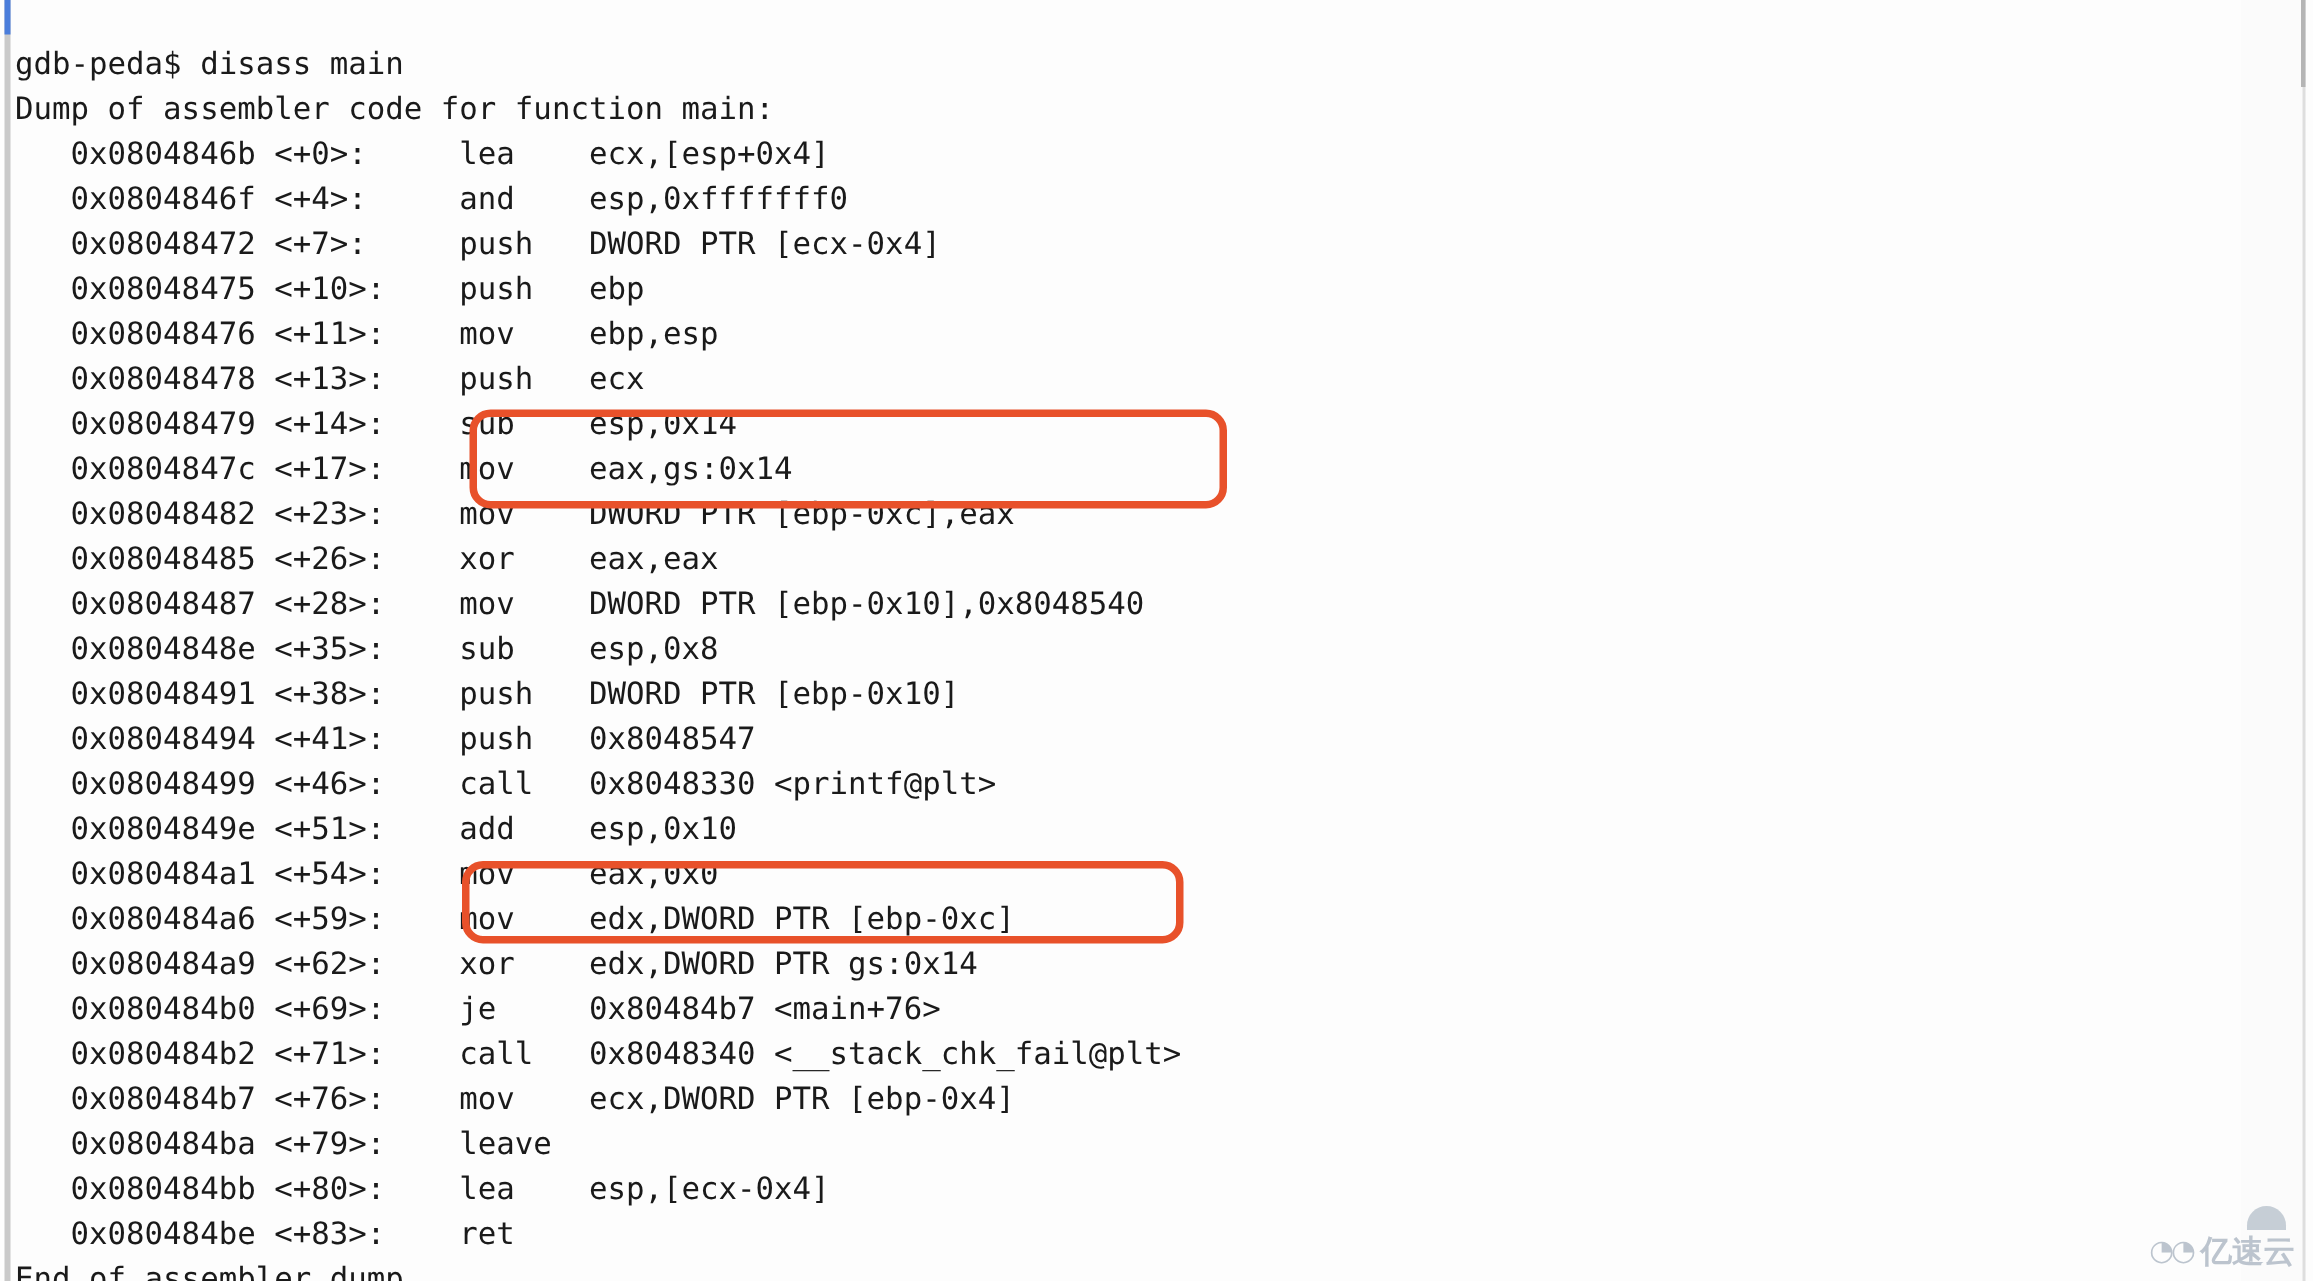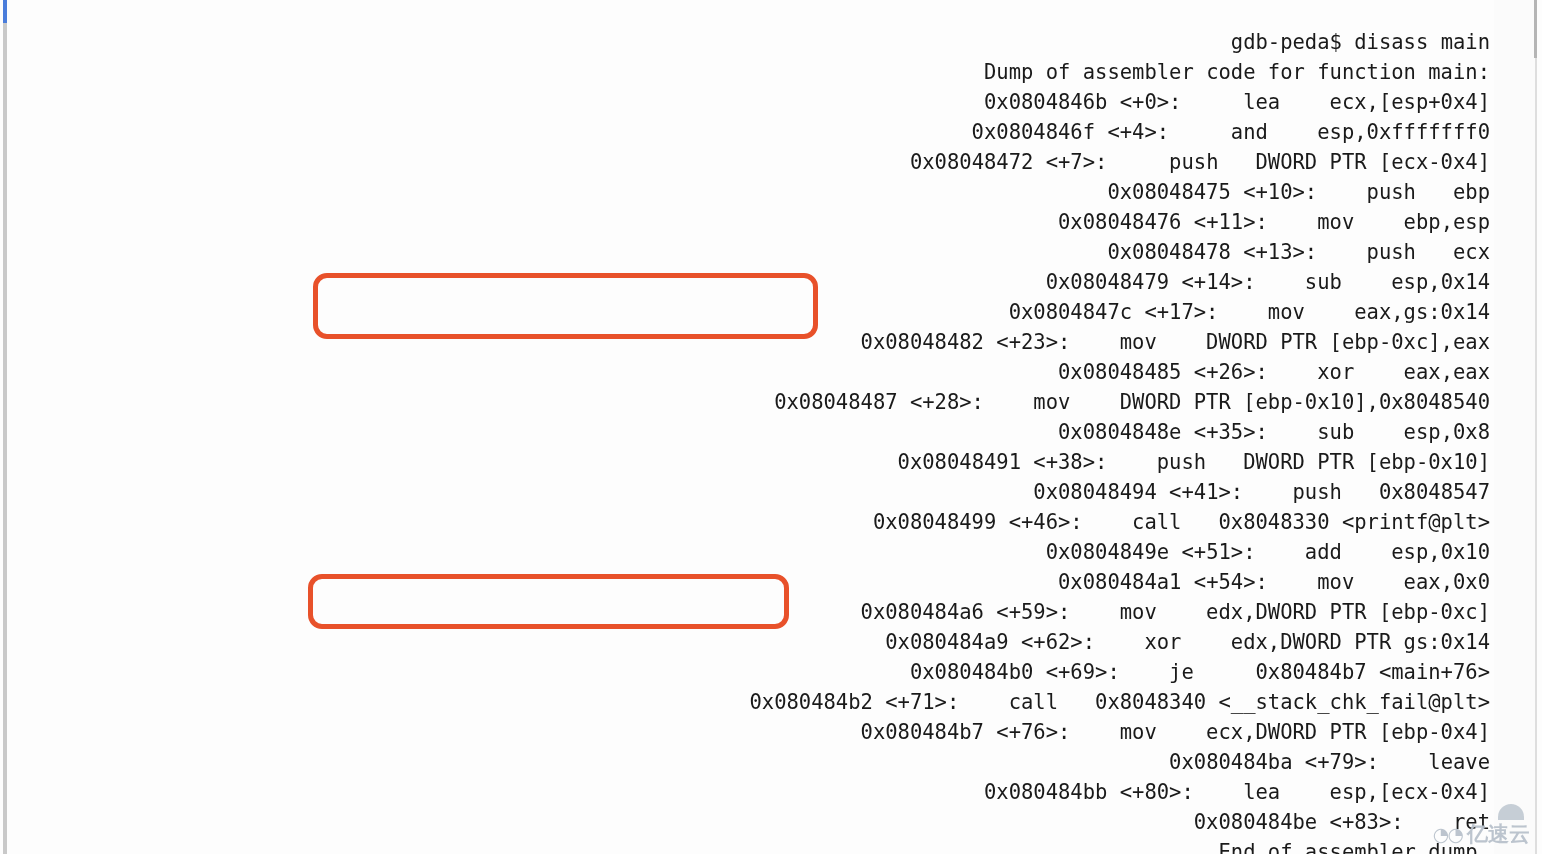--- a/index.html
+++ b/index.html
@@ -71,21 +71,20 @@
     line-height: 30px;
     color: #1a1a1a;
     letter-spacing: 0px;
     white-space: pre;
     -webkit-font-smoothing: none;
   }
   .line {
     height: 30px;
     white-space: pre;
     font-variant-ligatures: none;
-    text-align: right;
   }
 
   
   .hl-box {
     position: absolute;
     border: 5px solid #e8512a;
     border-radius: 14px;
     box-sizing: border-box;
     pointer-events: none;
     background: transparent;

